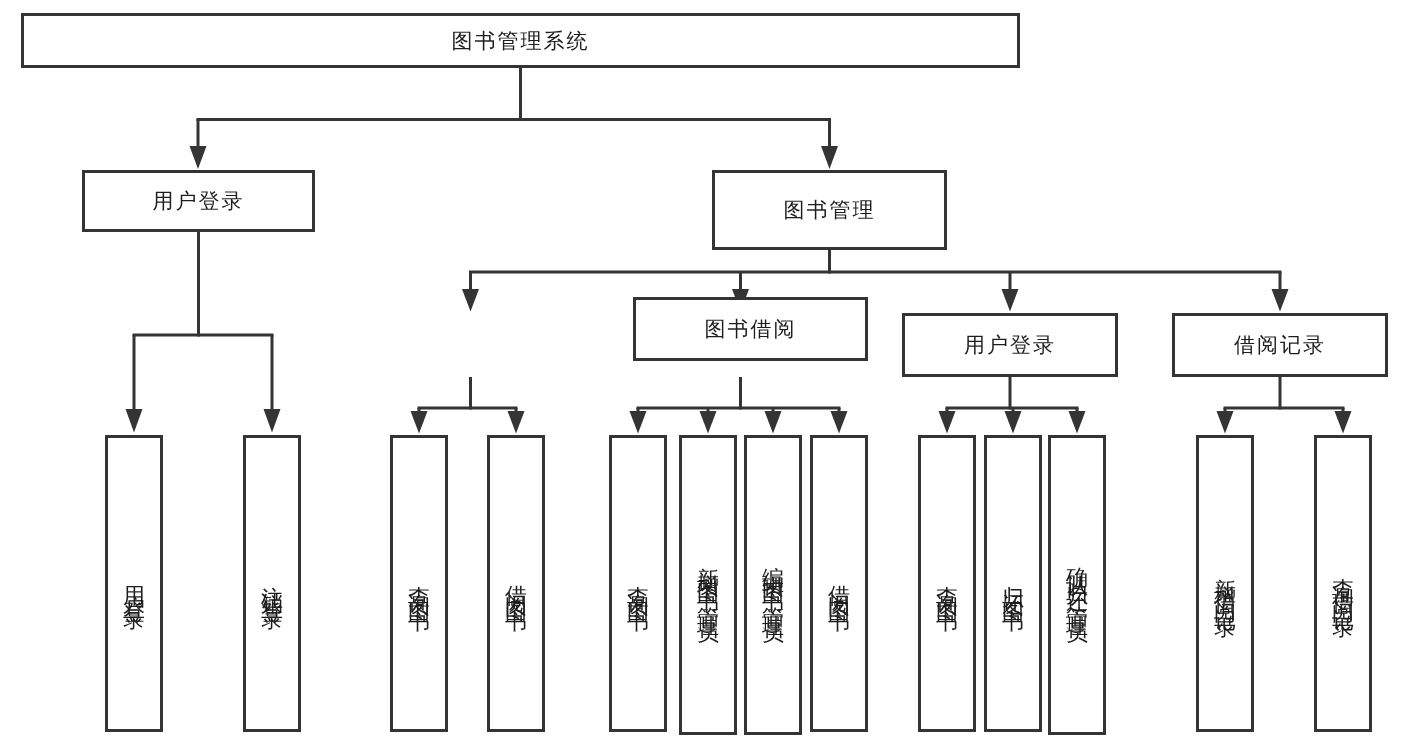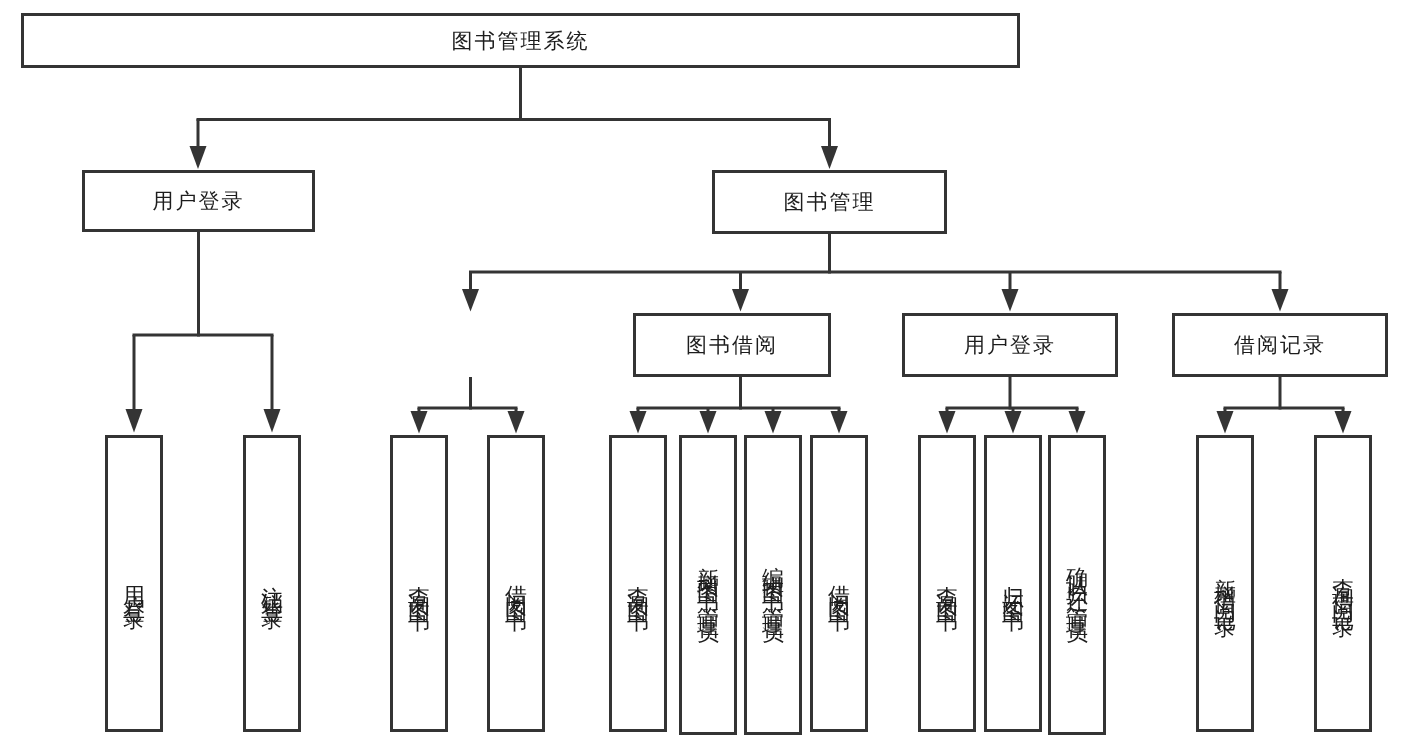--- a/index.html
+++ b/index.html
@@ -115,25 +115,25 @@
     </g>
   </svg>
 
   <div class="box h" style="left:21px;top:13px;width:999px;height:55px">
     <span class="label">图书管理系统</span>
   </div>
 
   <div class="box h" style="left:82px;top:170px;width:233px;height:62px">
     <span class="label">用户登录</span>
   </div>
-  <div class="box h" style="left:712px;top:170px;width:235px;height:64px">
+  <div class="box h" style="left:712px;top:170px;width:235px;height:80px">
     <span class="label">图书管理</span>
   </div>
 
-  <div class="box h" style="left:633px;top:313px;width:198px;height:64px">
+  <div class="box h" style="left:633px;top:297px;width:235px;height:64px">
     <span class="label">图书借阅</span>
   </div>
   <div class="box h" style="left:902px;top:313px;width:216px;height:64px">
     <span class="label">用户登录</span>
   </div>
   <div class="box h" style="left:1172px;top:313px;width:216px;height:64px">
     <span class="label">借阅记录</span>
   </div>
 
   <div class="box v" style="left:105px;top:435px;width:58px;height:297px">

